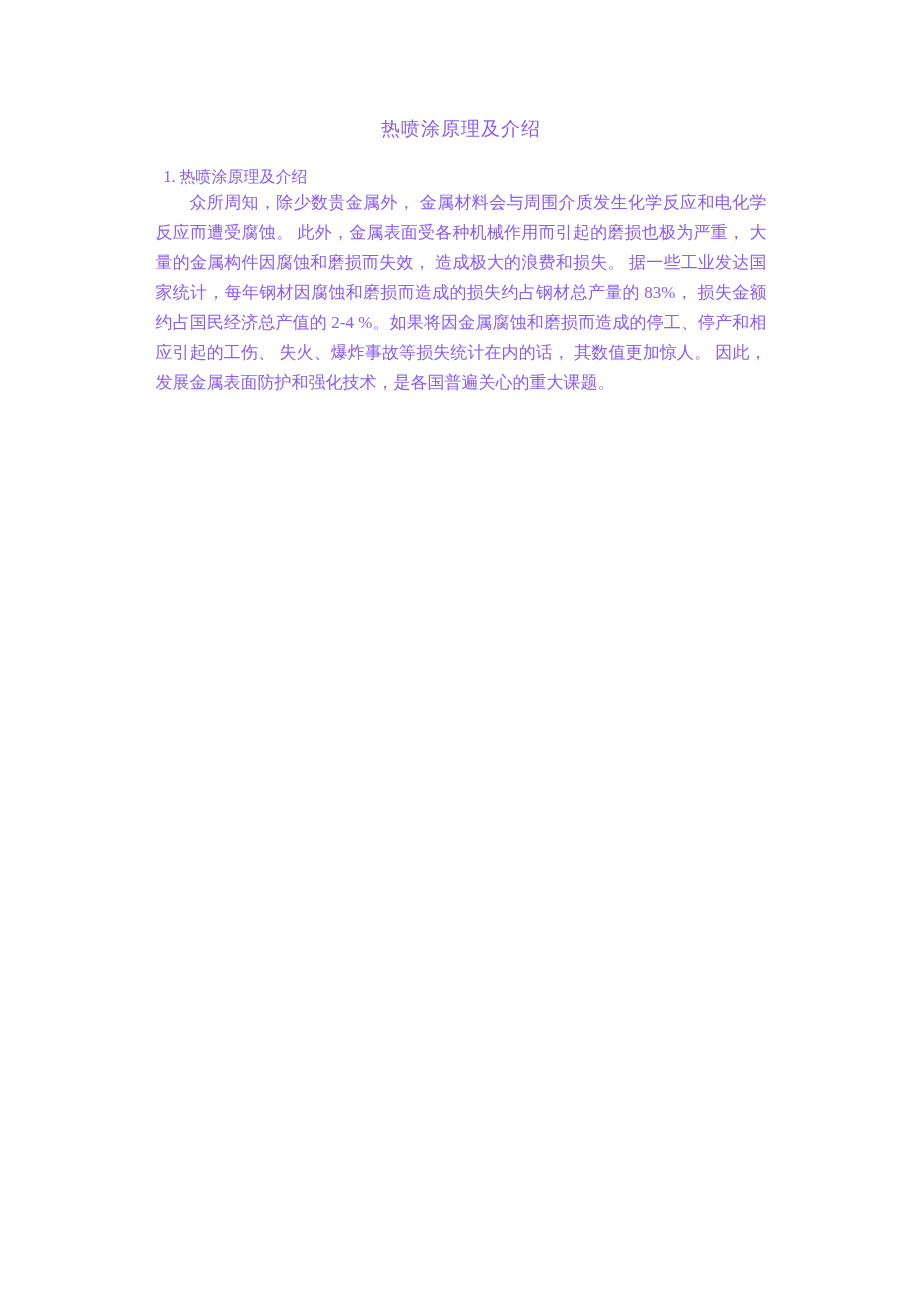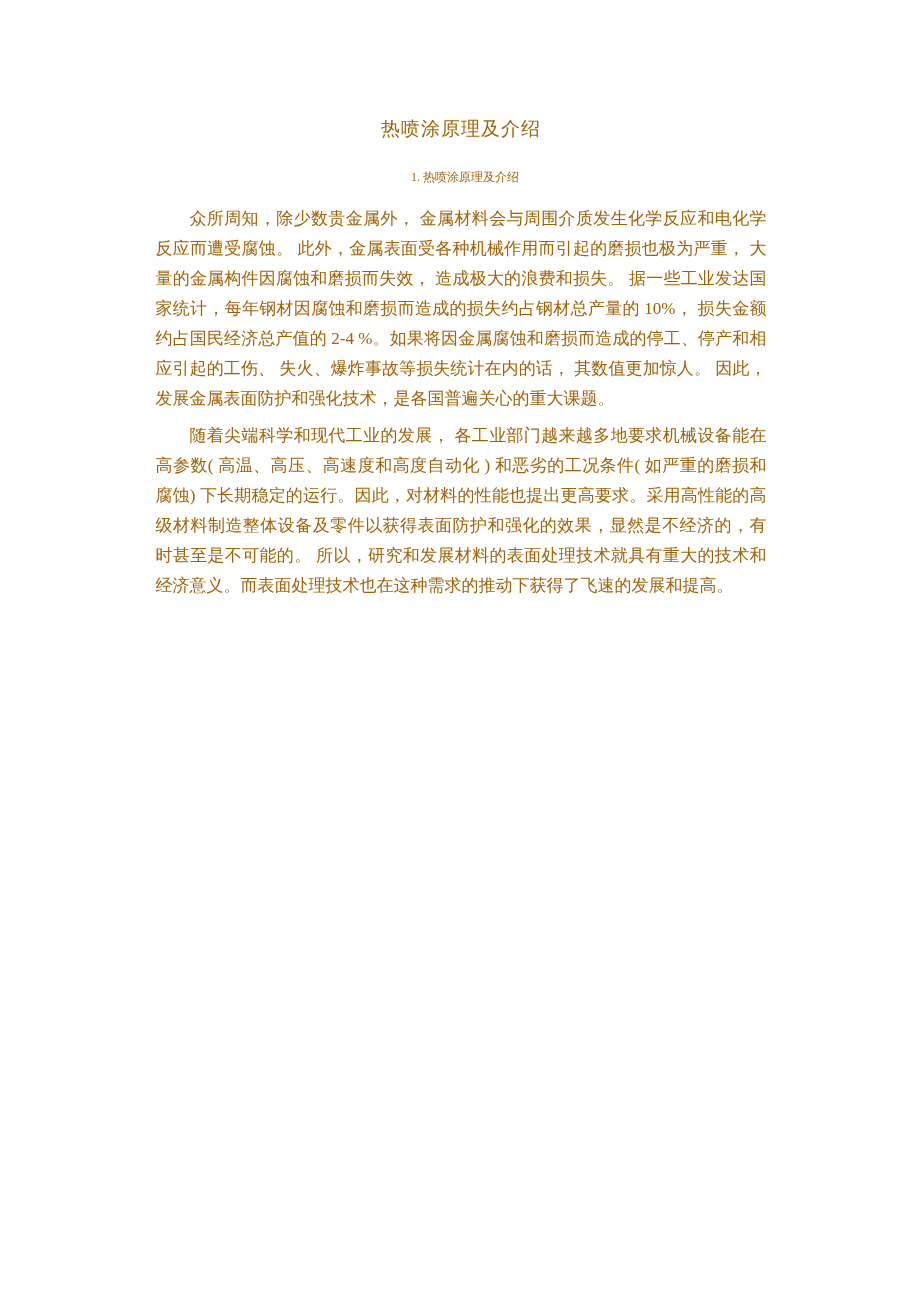--- a/index.html
+++ b/index.html
@@ -6,38 +6,36 @@
   html, body {
     background: #ffffff;
     font-family: "Liberation Serif", "DejaVu Serif", serif;
   }
   .page {
     position: relative;
     width: 889px;
     height: 1303px;
     margin: 0 auto;
     background: #ffffff;
-    color: #a16207;
+    color: #8b5cf6;
     padding: 116px 138px 100px 140px;
     overflow: hidden;
   }
   .doc-title {
     text-align: center;
     font-size: 19px;
     font-weight: normal;
     letter-spacing: 1px;
     line-height: 26px;
     margin-bottom: 24px;
   }
   .section-heading {
-    font-size: 12px;
+    font-size: 16px;
     line-height: 22px;
     padding-left: 8px;
-    margin-bottom: 16px;
-    text-align: center;
   }
   .para {
     font-size: 17px;
     line-height: 30px;
     text-align: justify;
     text-indent: 2em;
     margin-bottom: 7px;
     word-break: break-all;
   }
 </style>
@@ -45,16 +43,15 @@
 <body>
 
 <div class="page">
   <h1 class="doc-title">热喷涂原理及介绍</h1>
 
   <div class="section-heading">1. 热喷涂原理及介绍</div>
 
 
 
 
-  <p class="para">众所周知，除少数贵金属外， 金属材料会与周围介质发生化学反应和电化学反应而遭受腐蚀。 此外，金属表面受各种机械作用而引起的磨损也极为严重， 大量的金属构件因腐蚀和磨损而失效， 造成极大的浪费和损失。 据一些工业发达国家统计，每年钢材因腐蚀和磨损而造成的损失约占钢材总产量的 10%， 损失金额约占国民经济总产值的 2-4 %。如果将因金属腐蚀和磨损而造成的停工、停产和相应引起的工伤、 失火、爆炸事故等损失统计在内的话， 其数值更加惊人。 因此，发展金属表面防护和强化技术，是各国普遍关心的重大课题。</p>
+  <p class="para">众所周知，除少数贵金属外， 金属材料会与周围介质发生化学反应和电化学反应而遭受腐蚀。 此外，金属表面受各种机械作用而引起的磨损也极为严重， 大量的金属构件因腐蚀和磨损而失效， 造成极大的浪费和损失。 据一些工业发达国家统计，每年钢材因腐蚀和磨损而造成的损失约占钢材总产量的 83%， 损失金额约占国民经济总产值的 2-4 %。如果将因金属腐蚀和磨损而造成的停工、停产和相应引起的工伤、 失火、爆炸事故等损失统计在内的话， 其数值更加惊人。 因此，发展金属表面防护和强化技术，是各国普遍关心的重大课题。</p>
 
-  <p class="para">随着尖端科学和现代工业的发展， 各工业部门越来越多地要求机械设备能在高参数( 高温、高压、高速度和高度自动化 ) 和恶劣的工况条件( 如严重的磨损和腐蚀) 下长期稳定的运行。因此，对材料的性能也提出更高要求。采用高性能的高级材料制造整体设备及零件以获得表面防护和强化的效果，显然是不经济的，有时甚至是不可能的。 所以，研究和发展材料的表面处理技术就具有重大的技术和经济意义。而表面处理技术也在这种需求的推动下获得了飞速的发展和提高。</p>
 </div>
 
 </body></html>

